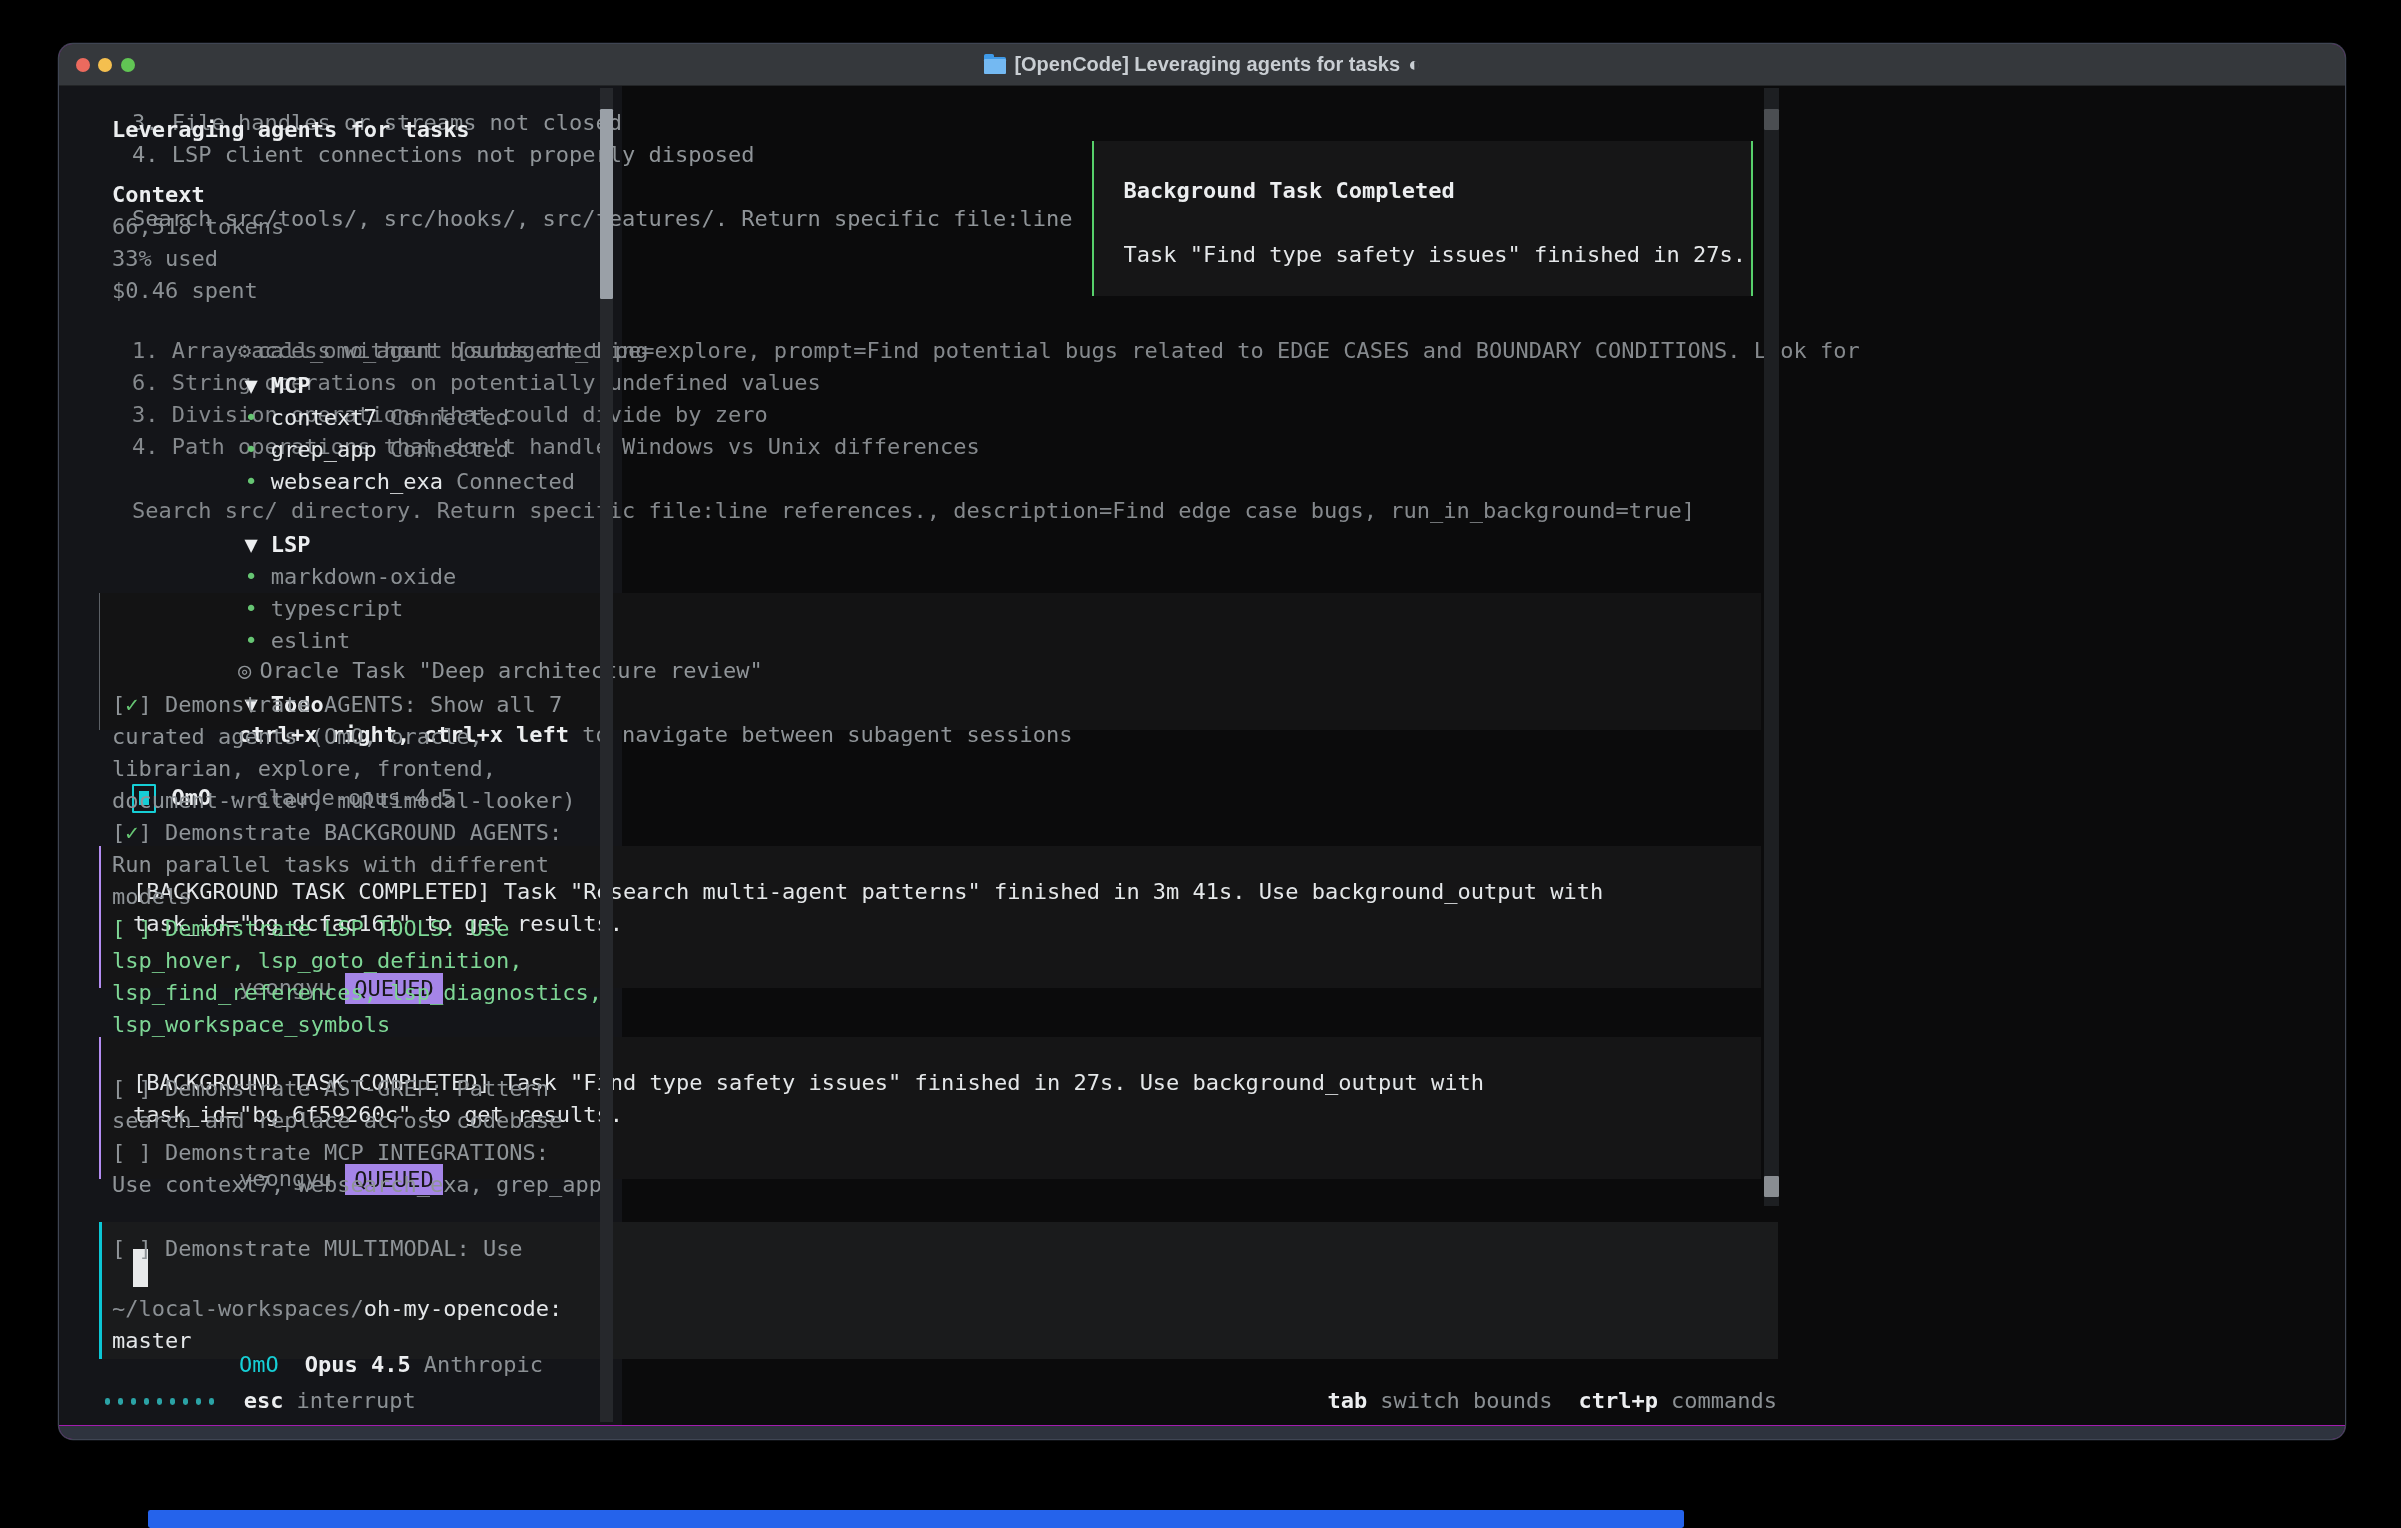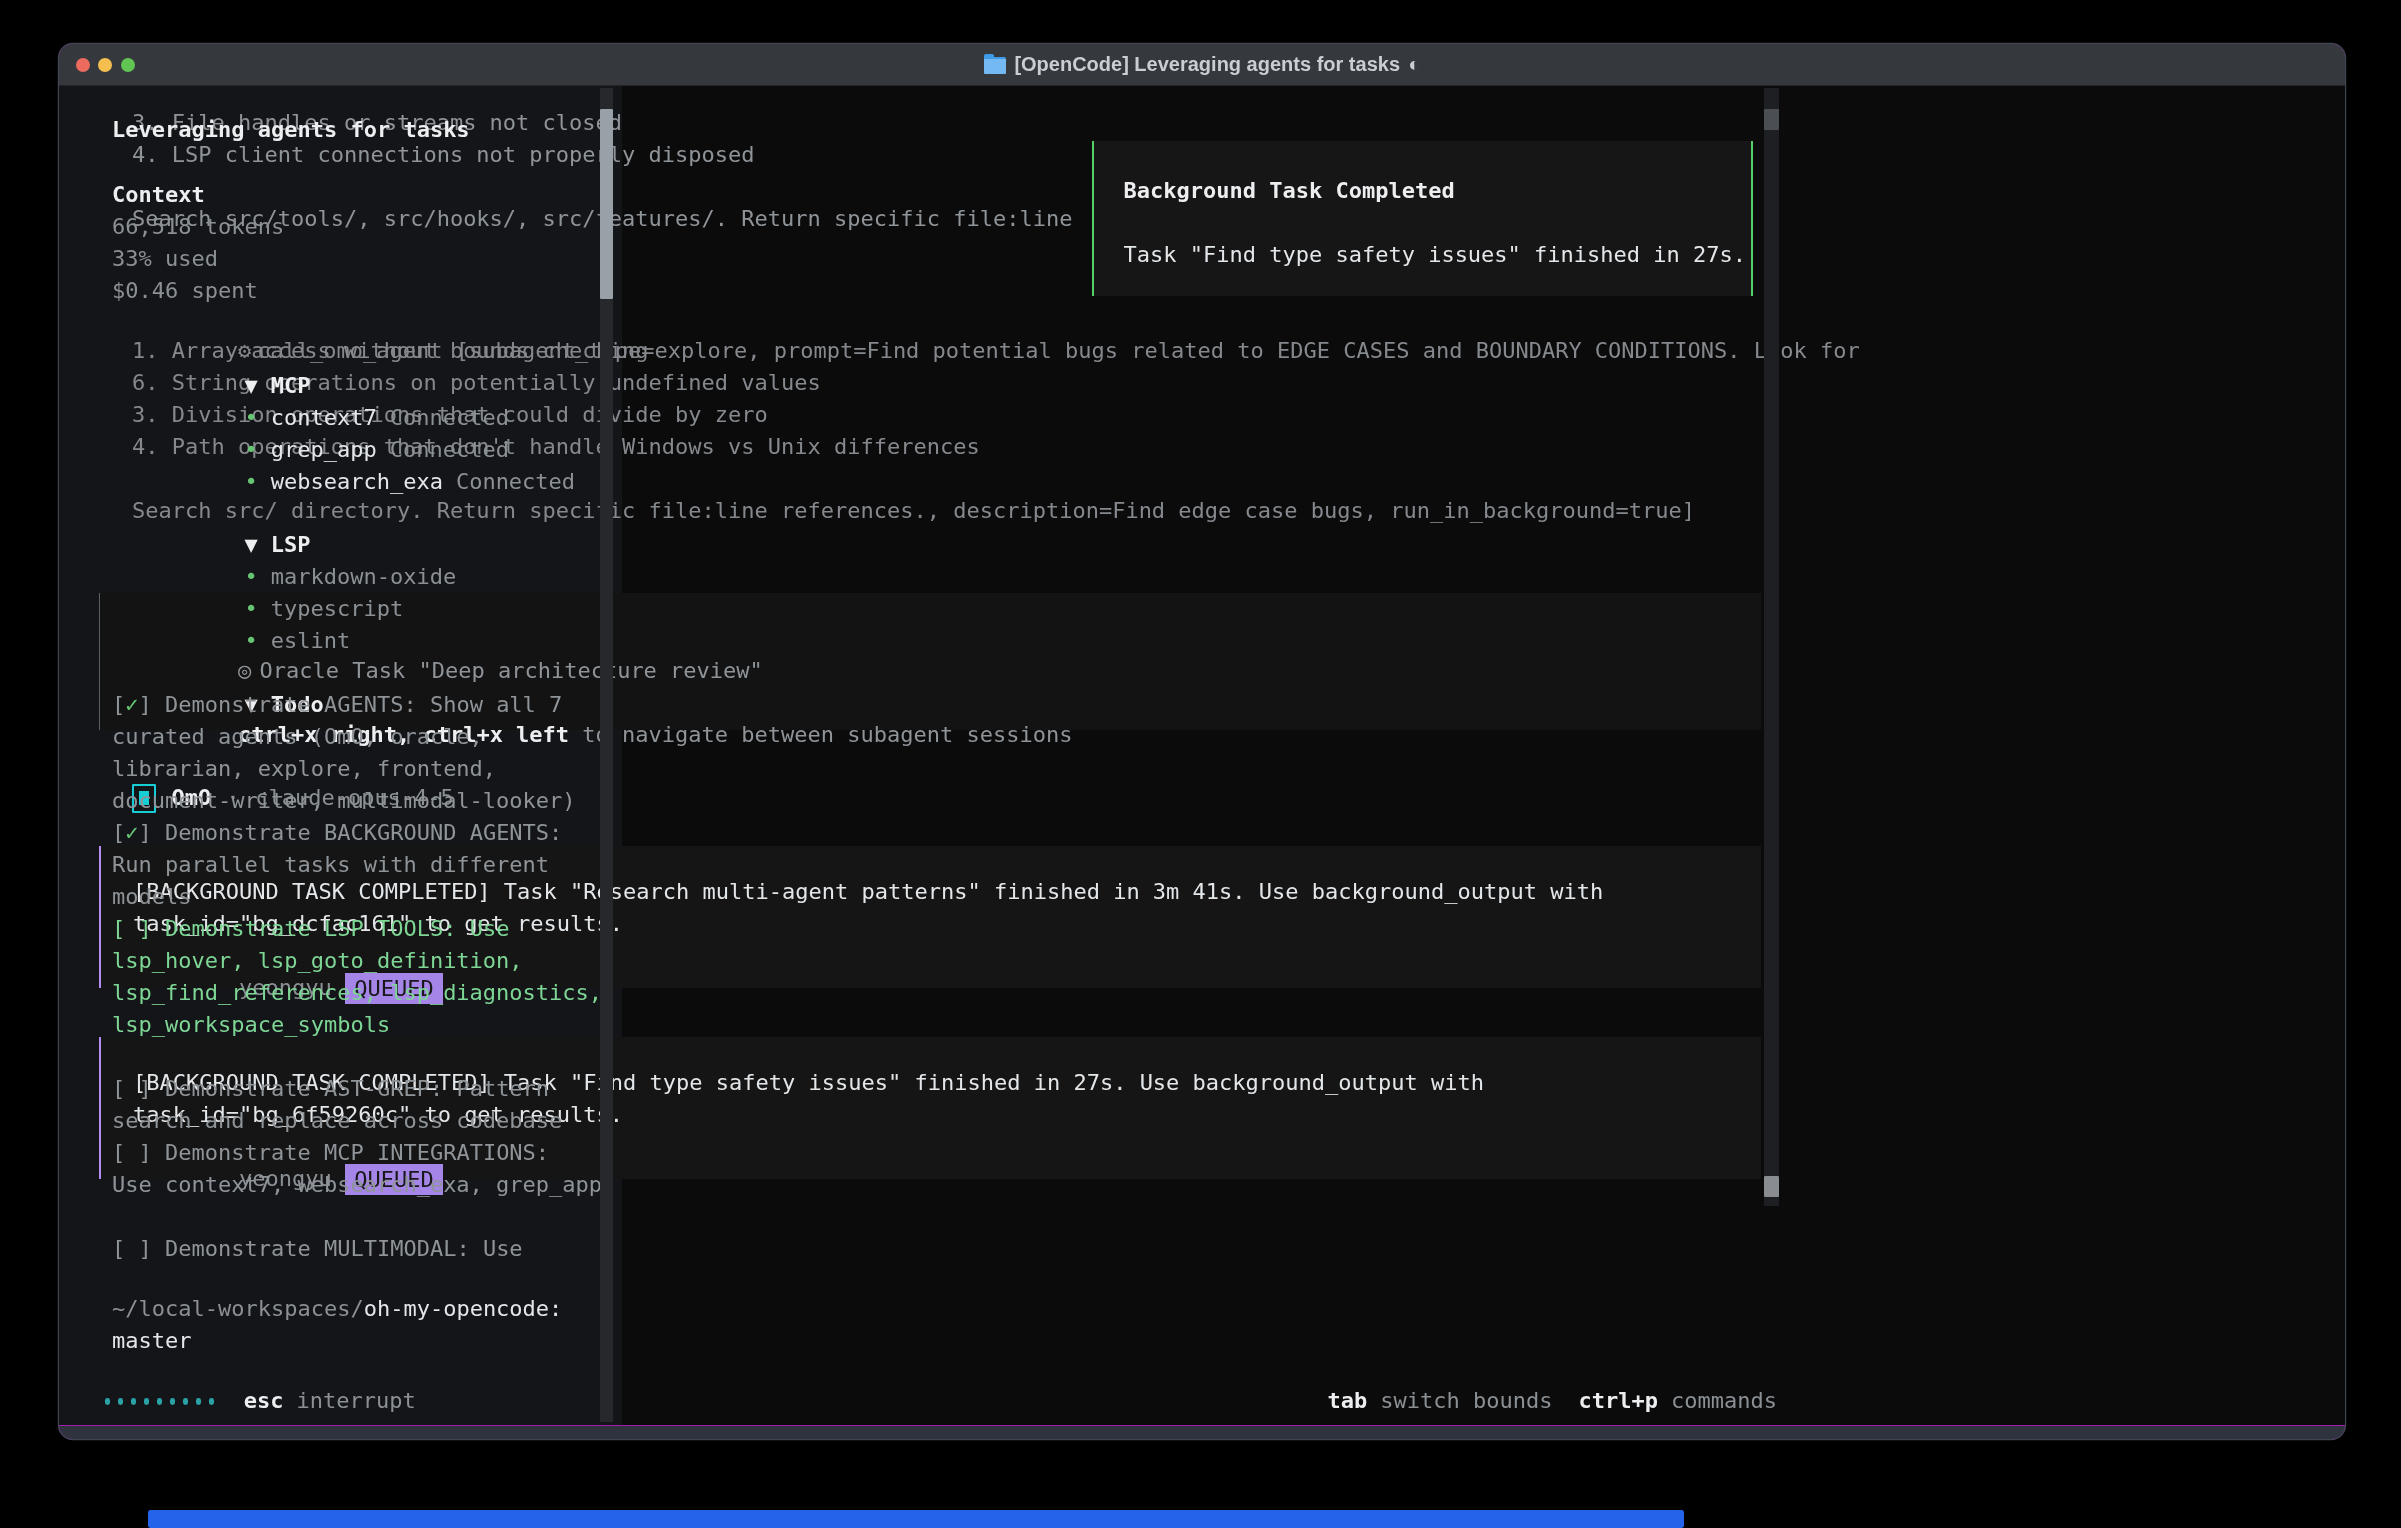--- a/index.html
+++ b/index.html
@@ -130,20 +130,26 @@
     </div>
 
     <div class="abs taskbox" style="top:951px;">
       <div class="tline bright">[BACKGROUND TASK COMPLETED] Task "Find type safety issues" finished in 27s. Use background_output with</div>
       <div class="tline bright">task_id="bg_6f59260c" to get results.</div>
       <div class="tline">
         <span class="grey">yeongyu</span><span class="badge">QUEUED</span>
       </div>
     </div>
 
+    <div id="inputbox" class="abs">
+      <div class="cursor"></div>
+      <div class="modelline">
+        <span class="teal" style="margin-right:26px;">OmO</span><span class="white-b">Opus 4.5</span><span class="grey" style="margin-left:13px;">Anthropic</span>
+      </div>
+    </div>
 
     <div id="statusbar" class="abs">
       <div style="display:flex;align-items:center;">
         <div class="dotrow">
           <i class="sdot"></i>
             <i class="sdot"></i>
             <i class="sdot"></i>
             <i class="sdot"></i>
             <i class="sdot"></i>
             <i class="sdot"></i>

